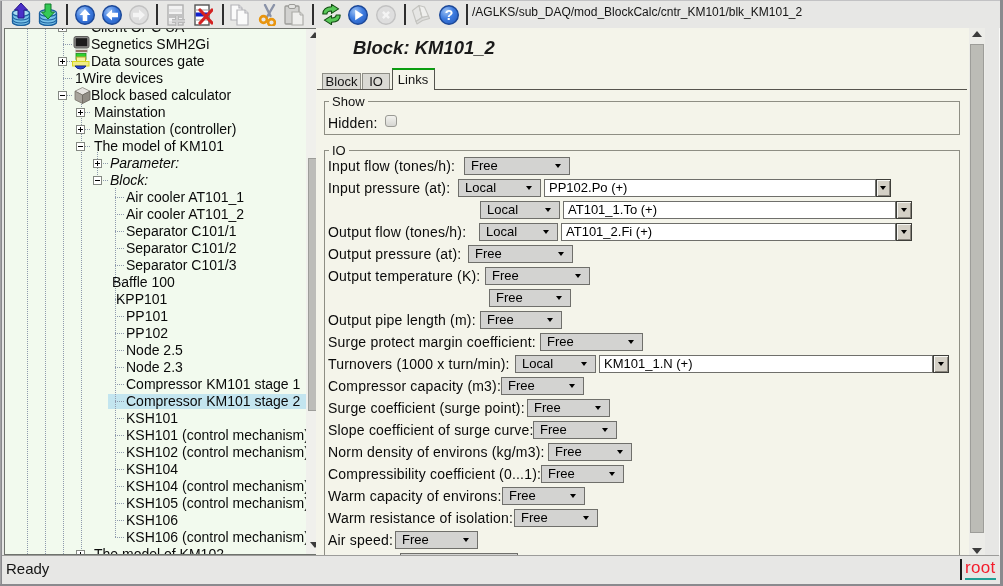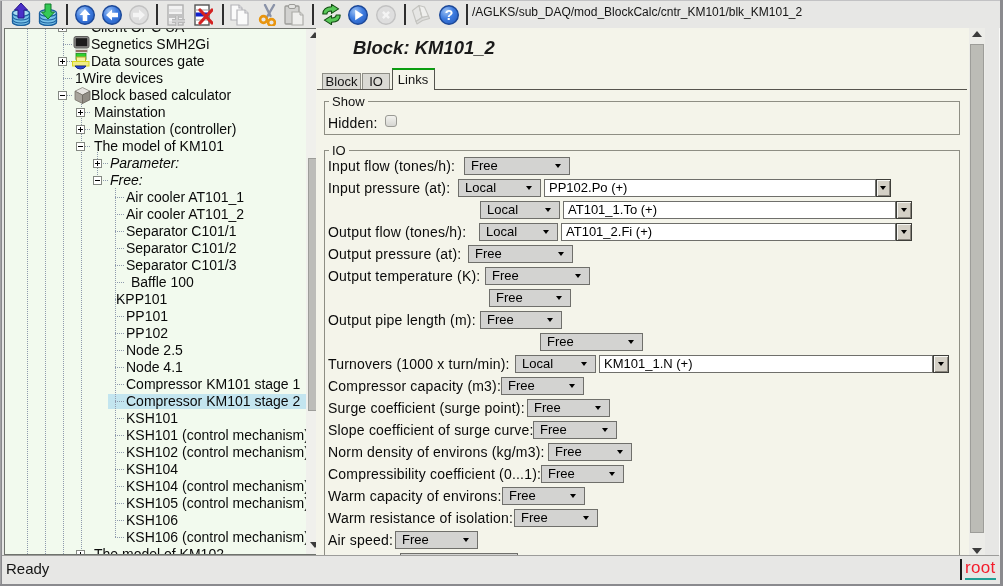--- a/index.html
+++ b/index.html
@@ -231,43 +231,43 @@
 <div class="hdot" style="left:92px;top:134px;width:11px"></div>
 <div class="ebox plus" style="left:88px;top:130px">
         <i></i>
         <b></b>
       </div>
 <div class="trow" style="left:105px;top:126px;font-style:italic">Parameter:</div>
 <div class="hdot" style="left:92px;top:151px;width:11px"></div>
 <div class="ebox" style="left:88px;top:147px">
         <i></i>
       </div>
-<div class="trow" style="left:105px;top:143px;font-style:italic">Free:</div>
+<div class="trow" style="left:105px;top:143px;font-style:italic">Block:</div>
 <div class="hdot" style="left:110px;top:168px;width:10px"></div>
 <div class="trow" style="left:121px;top:160px">Air cooler AT101_1</div>
 <div class="hdot" style="left:110px;top:185px;width:10px"></div>
 <div class="trow" style="left:121px;top:177px">Air cooler AT101_2</div>
 <div class="hdot" style="left:110px;top:202px;width:10px"></div>
 <div class="trow" style="left:121px;top:194px">Separator C101/1</div>
 <div class="hdot" style="left:110px;top:219px;width:10px"></div>
 <div class="trow" style="left:121px;top:211px">Separator C101/2</div>
 <div class="hdot" style="left:110px;top:236px;width:10px"></div>
 <div class="trow" style="left:121px;top:228px">Separator C101/3</div>
 <div class="hdot" style="left:110px;top:253px;width:10px"></div>
-<div class="trow" style="left:126px;top:245px">Baffle 100</div>
+<div class="trow" style="left:107px;top:245px">Baffle 100</div>
 <div class="hdot" style="left:110px;top:270px;width:10px"></div>
 <div class="trow" style="left:111px;top:262px">KPP101</div>
 <div class="hdot" style="left:110px;top:287px;width:10px"></div>
 <div class="trow" style="left:121px;top:279px">PP101</div>
 <div class="hdot" style="left:110px;top:304px;width:10px"></div>
 <div class="trow" style="left:121px;top:296px">PP102</div>
 <div class="hdot" style="left:110px;top:321px;width:10px"></div>
 <div class="trow" style="left:121px;top:313px">Node 2.5</div>
 <div class="hdot" style="left:110px;top:338px;width:10px"></div>
-<div class="trow" style="left:121px;top:330px">Node 4.1</div>
+<div class="trow" style="left:121px;top:330px">Node 2.3</div>
 <div class="hdot" style="left:110px;top:355px;width:10px"></div>
 <div class="trow" style="left:121px;top:347px">Compressor KM101 stage 1</div>
 <div class="hdot" style="left:110px;top:372px;width:10px"></div>
 <div class="trow" style="left:121px;top:364px">Compressor KM101 stage 2</div>
 <div class="hdot" style="left:110px;top:389px;width:10px"></div>
 <div class="trow" style="left:121px;top:381px">KSH101</div>
 <div class="hdot" style="left:110px;top:406px;width:10px"></div>
 <div class="trow" style="left:121px;top:398px">KSH101 (control mechanism)</div>
 <div class="hdot" style="left:110px;top:423px;width:10px"></div>
 <div class="trow" style="left:121px;top:415px">KSH102 (control mechanism)</div>
@@ -326,20 +326,21 @@
 <div class="fbtn" style="left:580px;top:195px;width:16px">
         <u></u>
       </div>
 <div class="flabel" style="top:217px">Output pressure (at):</div>
 <div class="cb" style="left:152px;top:217px;width:105px">Free<u></u></div>
 <div class="flabel" style="top:239px">Output temperature (K):</div>
 <div class="cb" style="left:169px;top:239px;width:105px">Free<u></u></div>
 <div class="cb" style="left:173px;top:261px;width:82px">Free<u></u></div>
 <div class="flabel" style="top:283px">Output pipe length (m):</div>
 <div class="cb" style="left:164px;top:283px;width:82px">Free<u></u></div>
+<div class="flabel" style="top:305px">Surge protect margin coefficient:</div>
 <div class="cb" style="left:224px;top:305px;width:103px">Free<u></u></div>
 <div class="flabel" style="top:327px">Turnovers (1000 x turn/min):</div>
 <div class="cb" style="left:199px;top:327px;width:81px">Local<u></u></div>
 <div class="fld" style="left:283px;top:327px;width:334px">KM101_1.N (+)</div>
 <div class="fbtn" style="left:617px;top:327px;width:16px">
         <u></u>
       </div>
 <div class="flabel" style="top:349px">Compressor capacity (m3):</div>
 <div class="cb" style="left:185px;top:349px;width:83px">Free<u></u></div>
 <div class="flabel" style="top:371px">Surge coefficient (surge point):</div>

